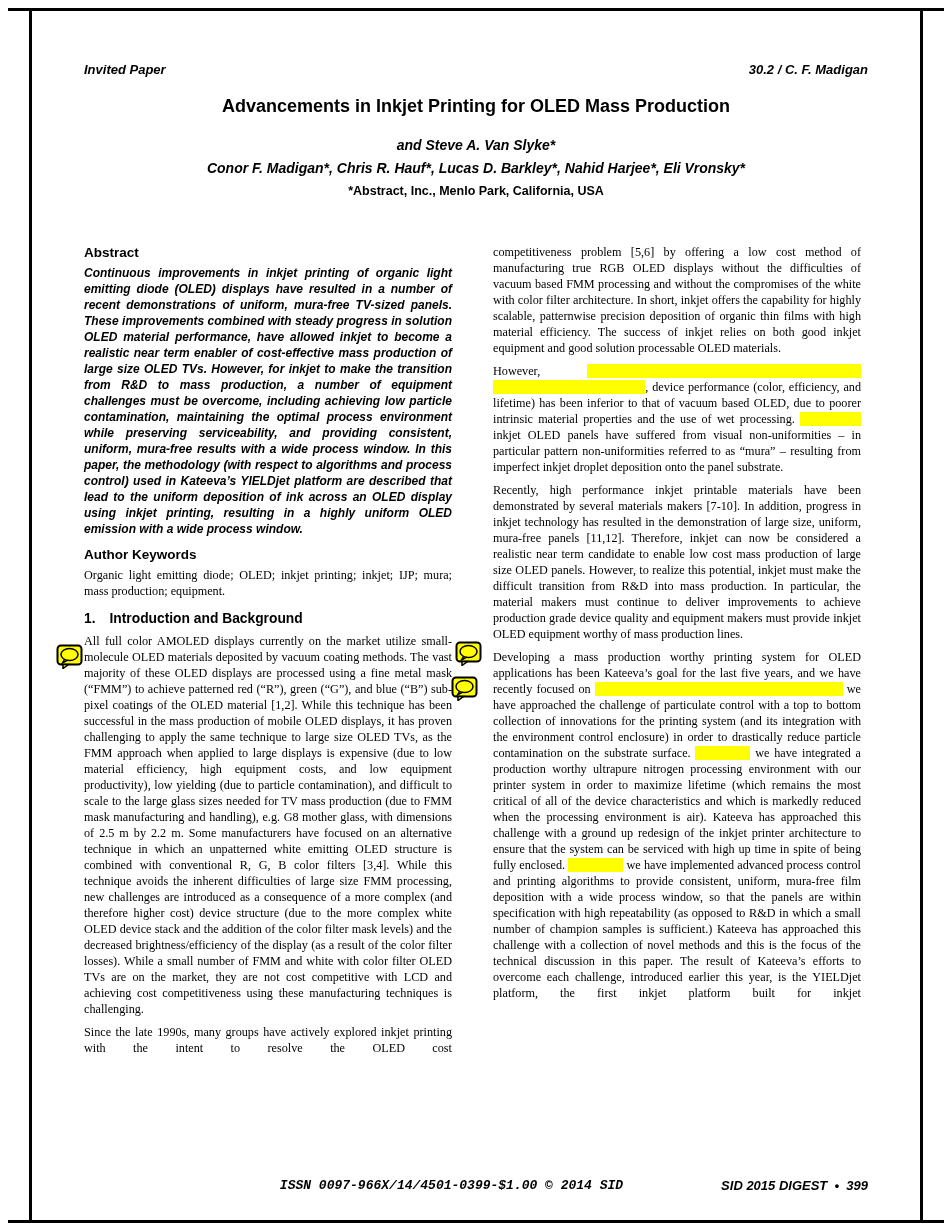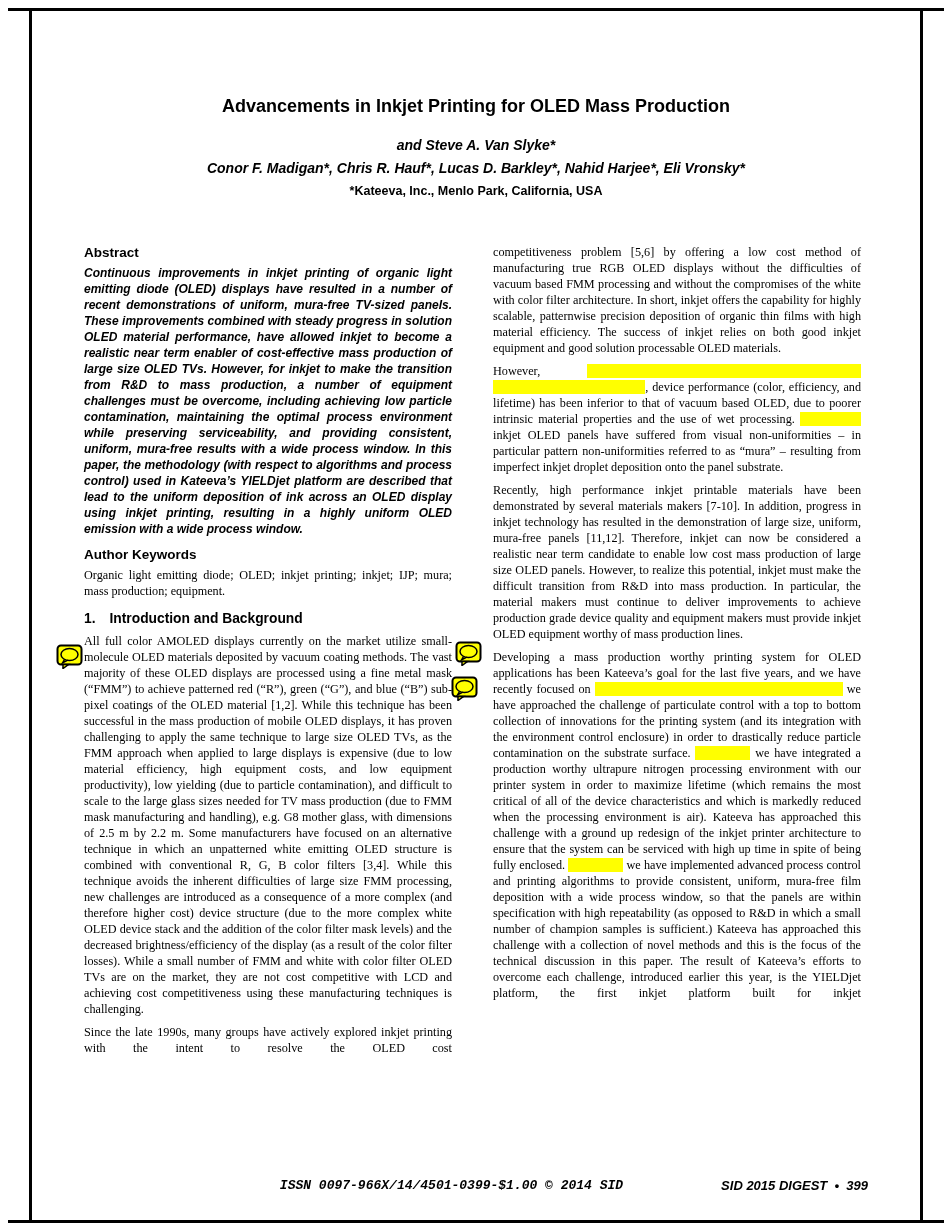--- a/index.html
+++ b/index.html
@@ -48,28 +48,32 @@
 </head>
 <body>
 
 <div class="page">
 
   <div class="fb ft"></div>
   <div class="fb fbm"></div>
   <div class="fb fl"></div>
   <div class="fb fr"></div>
 
+  <div class="header">
+    <span>Invited Paper</span>
+    <span>30.2 / C. F. Madigan</span>
+  </div>
 
   <h1 class="title">Advancements in Inkjet Printing for OLED Mass Production</h1>
 
   <div class="authors">
     <div>and Steve A. Van Slyke*</div>
     <div>Conor F. Madigan*, Chris R. Hauf*, Lucas D. Barkley*, Nahid Harjee*, Eli Vronsky*</div>
   </div>
-  <div class="affil">*Kateeva, Inc., Menlo Park, California, USA</div>
+  <div class="affil">*Abstract, Inc., Menlo Park, California, USA</div>
 
   <div class="columns">
 
     <div class="col">
       <h2 class="shead">Abstract</h2>
       <p class="abstract just">Continuous improvements in inkjet printing of organic light emitting diode (OLED) displays have resulted in a number of recent demonstrations of uniform, mura-free TV-sized panels. These improvements combined with steady progress in solution OLED material performance, have allowed inkjet to become a realistic near term enabler of cost-effective mass production of large size OLED TVs. However, for inkjet to make the transition from R&amp;D to mass production, a number of equipment challenges must be overcome, including achieving low particle contamination, maintaining the optimal process environment while preserving serviceability, and providing consistent, uniform, mura-free results with a wide process window. In this paper, the methodology (with respect to algorithms and process control) used in Kateeva’s YIELDjet platform are described that lead to the uniform deposition of ink across an OLED display using inkjet printing, resulting in a highly uniform OLED emission with a wide process window.</p>
 
       <h2 class="shead mt">Author Keywords</h2>
       <p class="body just">Organic light emitting diode; OLED; inkjet printing; inkjet; IJP; mura; mass production; equipment.</p>
 

